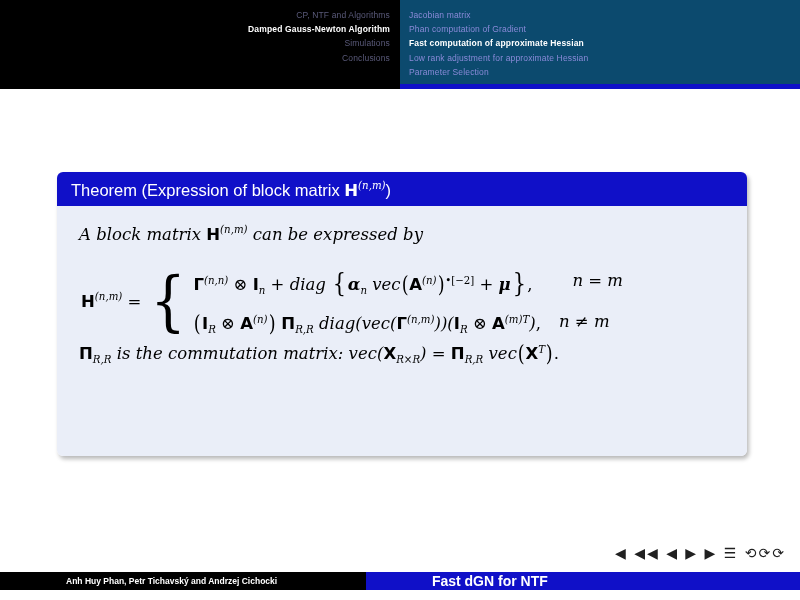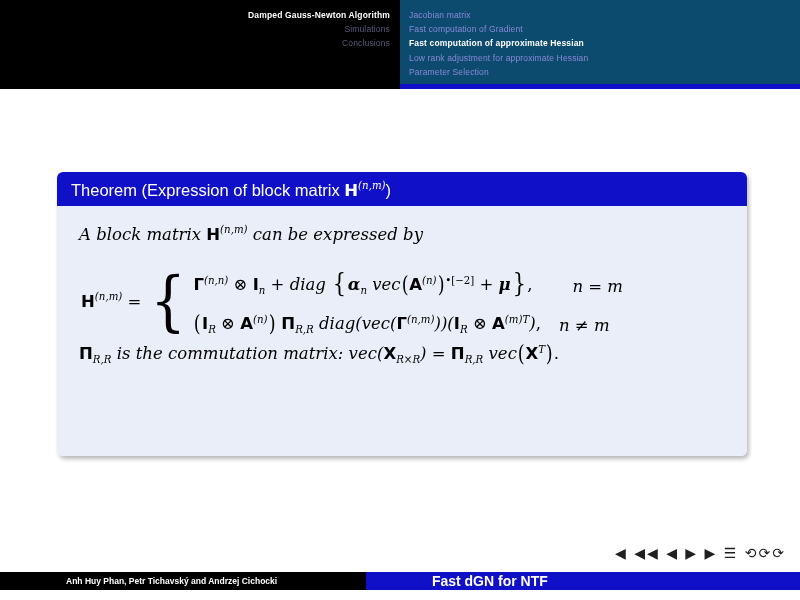--- a/index.html
+++ b/index.html
@@ -153,21 +153,21 @@
     padding: 0 4px 0 2px;
     transform: scaleX(0.85);
   }
   .eq-cases {
     display: flex;
     flex-direction: column;
     gap: 13px;
   }
   .eq-row {
     display: flex;
-    align-items: flex-end;
+    align-items: center;
     white-space: nowrap;
   }
   .eq-expr {
     font-style: italic;
   }
   .eq-cond {
     font-style: italic;
     margin-left: 40px;
   }
   .eq-row.second .eq-cond { margin-left: 18px; }
@@ -239,27 +239,28 @@
     width: 800px;
     height: 10px;
     background: #ffffff;
   }
 </style>
 </head>
 <body>
 
 <div class="topbar">
   <div class="topbar-left">
+    <div class="nav-item">CP, NTF and Algorithms</div>
     <div class="nav-item active">Damped Gauss-Newton Algorithm</div>
     <div class="nav-item">Simulations</div>
     <div class="nav-item">Conclusions</div>
   </div>
   <div class="topbar-right">
     <div class="nav-item">Jacobian matrix</div>
-    <div class="nav-item">Fast computation of Gradient</div>
+    <div class="nav-item">Phan computation of Gradient</div>
     <div class="nav-item active">Fast computation of approximate Hessian</div>
     <div class="nav-item">Low rank adjustment for approximate Hessian</div>
     <div class="nav-item">Parameter Selection</div>
   </div>
 </div>
 <div class="topbar-underline">
   <div class="right"></div>
 </div>
 
 <div class="theorem-block">

